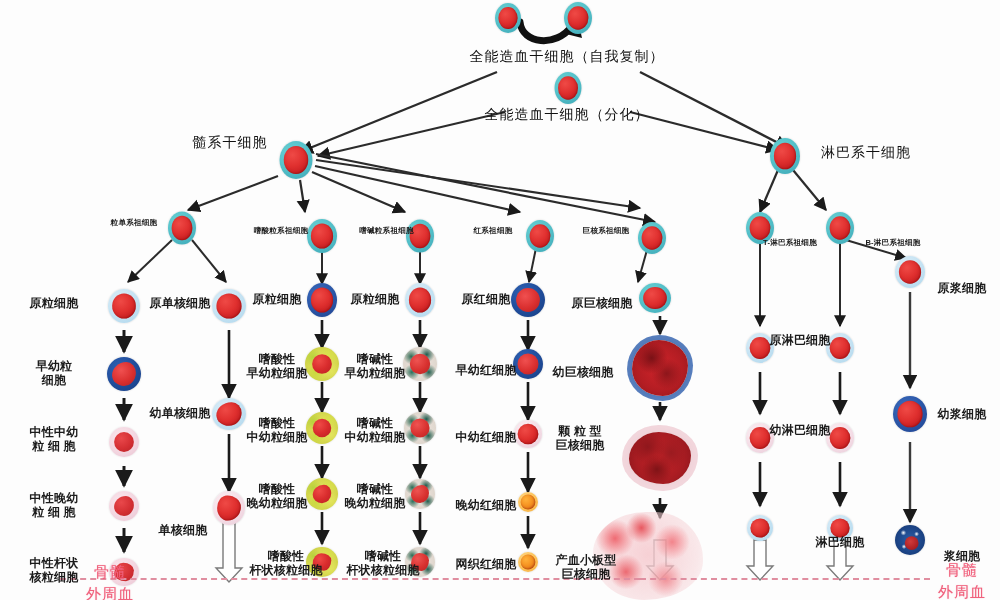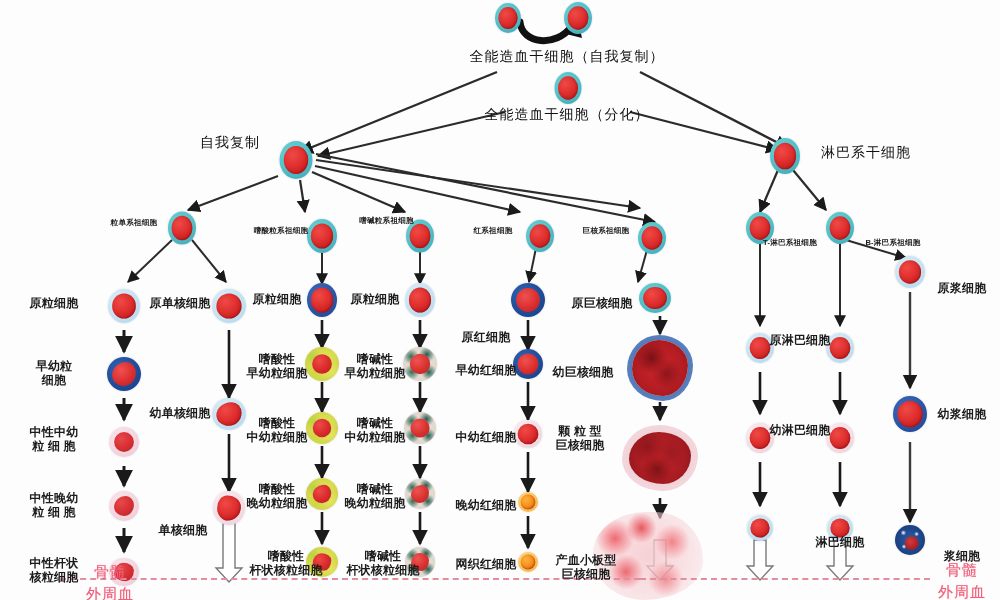--- a/index.html
+++ b/index.html
@@ -403,26 +403,26 @@
     </div>
   <div class="cell c-plasma" style="left:910px;top:540px;width:30px;height:30px;">
       <i></i>
     </div>
 
   <div class="dash" style="left:60px;top:578px;width:580px;"></div>
   <div class="dash" style="left:640px;top:578px;width:290px;"></div>
 
   <div class="lbl big" style="left:567px;top:114px;">全能造血干细胞（分化）</div>
   <div class="lbl big" style="left:567px;top:56px;">全能造血干细胞（自我复制）</div>
-  <div class="lbl big" style="left:230px;top:142px;">自我复制</div>
+  <div class="lbl big" style="left:230px;top:142px;">髓系干细胞</div>
   <div class="lbl big" style="left:866px;top:152px;text-align:right;">淋巴系干细胞</div>
 
   <div class="lbl tiny" style="left:134px;top:223px;">粒单系祖细胞</div>
   <div class="lbl tiny" style="left:281px;top:231px;">嗜酸粒系祖细胞</div>
-  <div class="lbl tiny" style="left:380px;top:221px;padding-left:13px;">嗜碱粒系祖细胞</div>
+  <div class="lbl tiny" style="left:380px;top:231px;padding-left:13px;">嗜碱粒系祖细胞</div>
   <div class="lbl tiny" style="left:493px;top:231px;">红系祖细胞</div>
   <div class="lbl tiny" style="left:606px;top:231px;">巨核系祖细胞</div>
   <div class="lbl tiny" style="left:790px;top:243px;">T-淋巴系祖细胞</div>
   <div class="lbl tiny" style="left:893px;top:243px;">B-淋巴系祖细胞</div>
 
   <div class="lbl" style="left:54px;top:303px;">原粒细胞</div>
   <div class="lbl" style="left:54px;top:373px;">早幼粒
 细胞</div>
   <div class="lbl" style="left:54px;top:439px;">中性中幼
 粒 细 胞</div>
@@ -448,21 +448,21 @@
   <div class="lbl" style="left:375px;top:299px;">原粒细胞</div>
   <div class="lbl" style="left:375px;top:366px;">嗜碱性
 早幼粒细胞</div>
   <div class="lbl" style="left:375px;top:430px;">嗜碱性
 中幼粒细胞</div>
   <div class="lbl" style="left:375px;top:496px;">嗜碱性
 晚幼粒细胞</div>
   <div class="lbl" style="left:383px;top:563px;">嗜碱性
 杆状核粒细胞</div>
 
-  <div class="lbl" style="left:486px;top:299px;margin-top:38px;">原红细胞</div>
+  <div class="lbl" style="left:486px;top:299px;">原红细胞</div>
   <div class="lbl" style="left:486px;top:370px;">早幼红细胞</div>
   <div class="lbl" style="left:486px;top:437px;">中幼红细胞</div>
   <div class="lbl" style="left:486px;top:505px;">晚幼红细胞</div>
   <div class="lbl" style="left:486px;top:564px;">网织红细胞</div>
 
   <div class="lbl" style="left:602px;top:303px;">原巨核细胞</div>
   <div class="lbl" style="left:583px;top:372px;">幼巨核细胞</div>
   <div class="lbl" style="left:580px;top:438px;">颗 粒 型
 巨核细胞</div>
   <div class="lbl" style="left:586px;top:567px;">产血小板型

